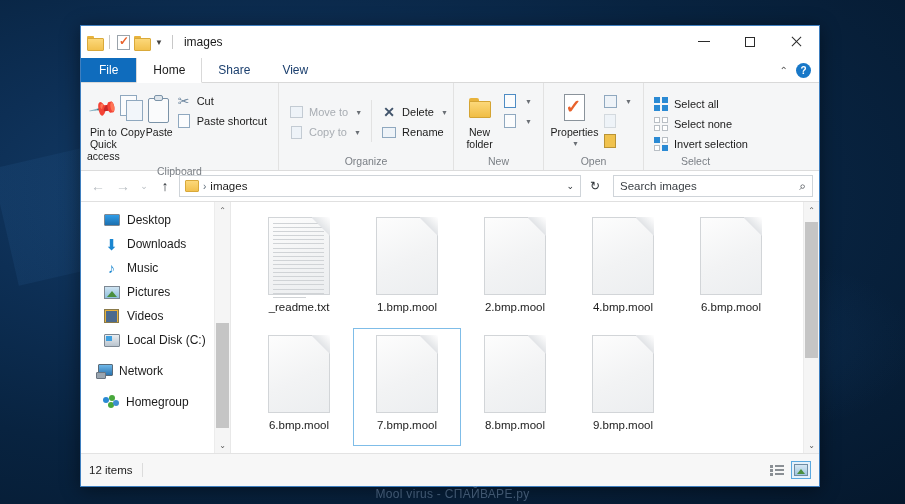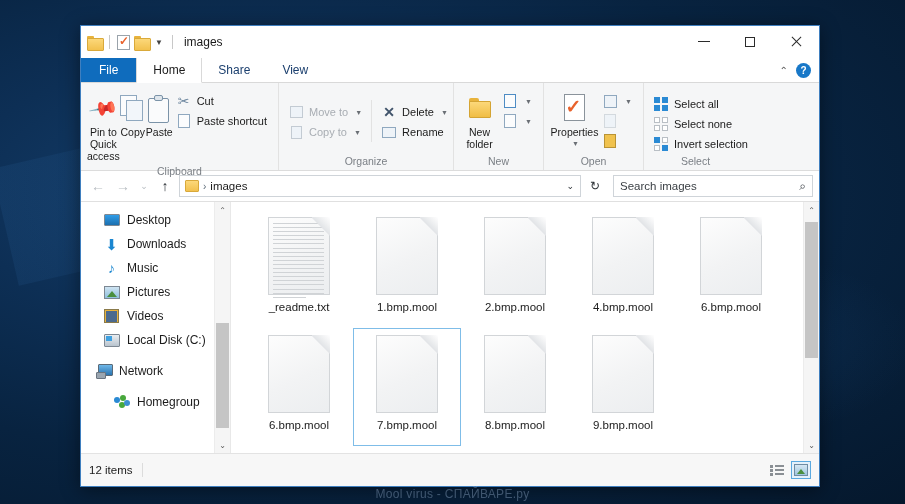--- a/index.html
+++ b/index.html
@@ -611,21 +611,21 @@
             <span class="ico-disk"></span>
           </span>
         <span>Local Disk (C:)</span>
       </div>
       <div class="nav-item gap" style="padding-left:14px">
         <span class="nav-ico">
             <span class="ico-net"></span>
           </span>
         <span>Network</span>
       </div>
-      <div class="nav-item gap" style="padding-left:32px">
+      <div class="nav-item gap" style="padding-left:21px">
         <span class="nav-ico">
             <span class="ico-home">
               <i></i>
               <i></i>
               <i></i>
               <i></i>
             </span>
           </span>
         <span>Homegroup</span>
       </div>

